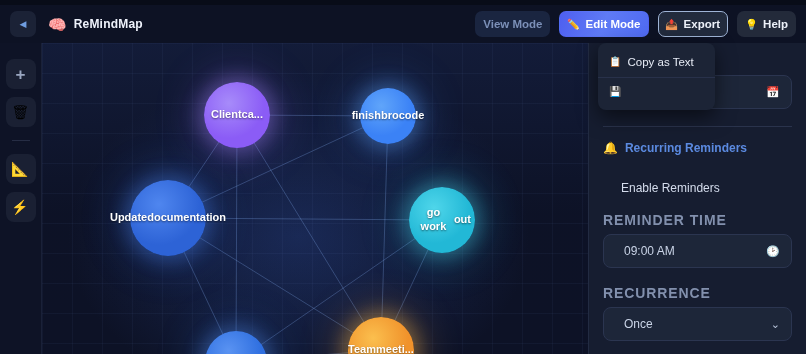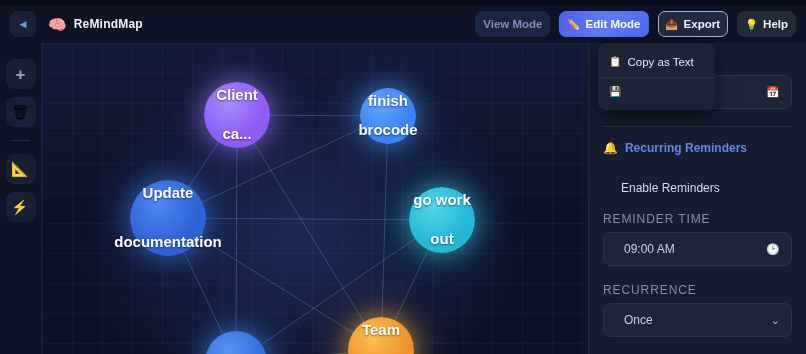--- a/index.html
+++ b/index.html
@@ -153,24 +153,24 @@
     background-image:
       linear-gradient(to right, rgba(120,150,220,.055) 1px, transparent 1px),
       linear-gradient(to bottom, rgba(120,150,220,.055) 1px, transparent 1px);
     background-size: 30px 30px;
   }
   .edges { position: absolute; inset: 0; }
 
   .node {
     position: absolute;
     border-radius: 50%;
-    display: flex; flex-direction: column;
-    align-items: center; justify-content: space-between;
+    display: flex; flex-direction: row;
+    align-items: center; justify-content: center;
     color: #ffffff;
-    font-size: 15px;
+    font-size: 11px;
     font-weight: bold;
     line-height: 1.25;
     text-align: center;
     cursor: pointer;
     text-shadow: 0 1px 2px rgba(0,0,0,.5);
     padding: 4px;
   }
   .node span { display: block; }
 
   
@@ -214,22 +214,22 @@
   }
   .enable-row {
     display: flex; align-items: center;
     margin-top: 26px;
     padding-left: 18px;
     cursor: pointer;
   }
   .enable-label { color: #d4dcec; font-size: 12px; }
   .field-label {
     color: #8290ad;
-    font-size: 12px;
-    font-weight: normal;
+    font-size: 14px;
+    font-weight: bold;
     letter-spacing: .9px;
     margin-top: 17px;
     margin-bottom: 6px;
   }
 </style>
 </head>
 <body>
 
 <div id="app">
 

